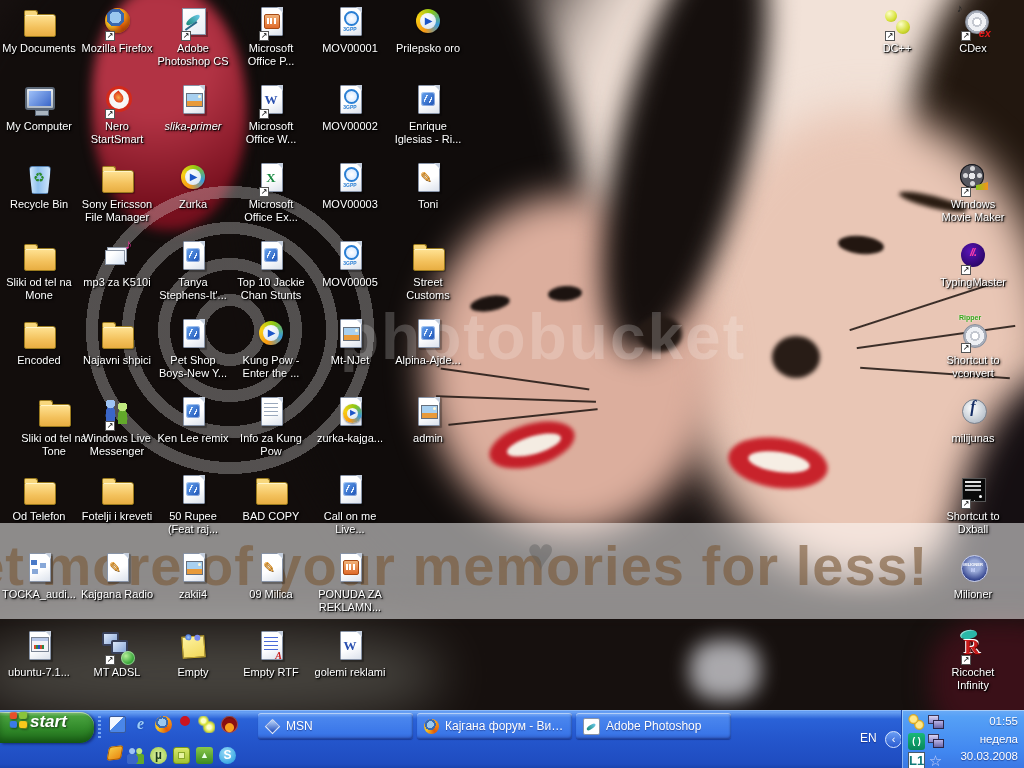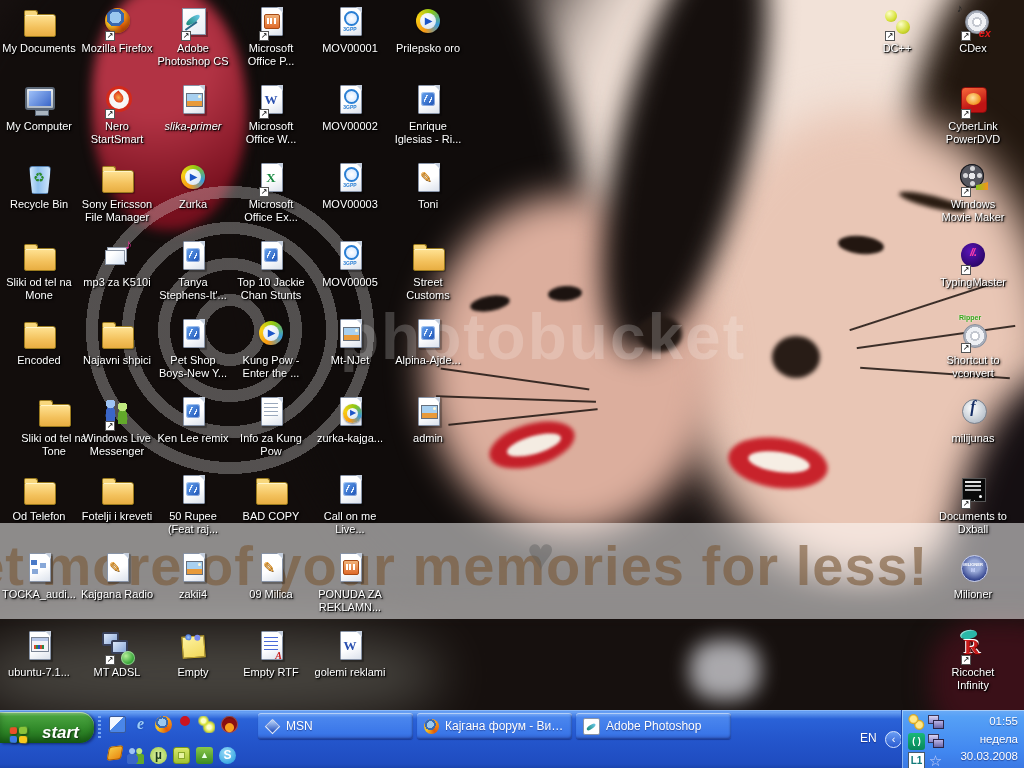--- a/index.html
+++ b/index.html
@@ -179,21 +179,21 @@
   .k-ricochet .em{left:5px;top:0;width:17px;height:9px;background:#2ab8a8;border-radius:50% 60% 40% 60%;transform:rotate(-14deg);box-shadow:inset 1px 1px 0 rgba(255,255,255,.5);}
   .k-ricochet .gl{left:9px;top:4px;font-family:"Liberation Serif",serif;font-weight:bold;font-size:22px;color:#c81a1a;text-shadow:-1px -1px 0 #fff,1px 1px 0 #5a0808,1px -1px 0 #fff,-1px 1px 0 #5a0808;}
 
   
   #taskbar{position:absolute;left:0;bottom:0;width:1024px;height:58px;z-index:10;
     background:linear-gradient(180deg,#4a86ec 0,#6aa2f4 2px,#2a62d8 9px,#2456cc 50%,#1f4cc0 93%,#1a44ae 100%);
     box-shadow:inset 0 1px 0 #8ab8f8;}
   #start-button{position:absolute;left:0;top:2px;width:94px;height:31px;border-radius:0 14px 14px 0;
     background:linear-gradient(180deg,#89c47e 0,#48a23e 14%,#2f8728 58%,#1f6a1a 100%);
     box-shadow:inset 0 -4px 7px rgba(0,40,0,.35),inset 0 1px 0 rgba(255,255,255,.5),2px 1px 3px rgba(0,0,30,.5);
-    display:flex;align-items:flex-end;gap:15px;padding-left:9px;box-sizing:border-box;cursor:pointer;}
+    display:flex;align-items:flex-start;gap:3px;padding-left:9px;box-sizing:border-box;cursor:pointer;}
   #start-label{color:#fff;font-style:italic;font-weight:bold;font-size:17px;text-shadow:1px 1px 2px rgba(0,0,0,.6);}
   .xp-flag{width:18px;height:16px;display:grid;grid-template-columns:1fr 1fr;grid-template-rows:1fr 1fr;gap:1.5px;transform:perspective(40px) rotateY(-14deg);filter:drop-shadow(1px 1px 1px rgba(0,0,0,.5));}
   .xp-flag i{border-radius:2px;}
   .xp-r{background:#e8502a;} .xp-g{background:#8ac43a;} .xp-b{background:#3a7ae8;} .xp-y{background:#f8c81c;}
   .tb-sep{position:absolute;left:98px;top:6px;width:3px;height:24px;background:repeating-linear-gradient(180deg,#7aa8f2 0 2px,transparent 2px 4px);}
   #quick-launch{position:absolute;left:106px;top:3px;width:150px;height:54px;display:flex;flex-wrap:wrap;align-content:space-between;}
   .qi{width:17px;height:17px;margin:3px;position:relative;display:inline-block;box-sizing:border-box;text-align:center;cursor:pointer;}
   .qi-show-desktop{background:linear-gradient(135deg,#f4f8ff 0 45%,#4a86e8 45%);border:1px solid #3a5a9a;border-radius:2px;}
   .qi-internet-explorer{font-family:"Liberation Serif",serif;font-style:italic;font-weight:bold;font-size:16px;line-height:16px;color:#9ecdf8;text-shadow:0 0 2px #1a4aa0;}
   .qi-firefox{border-radius:50%;background:radial-gradient(circle at 42% 38%,#9ac8f0 0 4px,#3a6ab0 4px 6px,transparent 6px),conic-gradient(from 40deg,#f8a01c,#e05a0a 30%,#f8c824 55%,#f89014 80%,#f8a01c);}
@@ -221,21 +221,21 @@
   #chevron{position:absolute;left:885px;top:21px;width:17px;height:17px;border-radius:50%;background:linear-gradient(#6a9ef4,#2a5ad0);border:1px solid #d8e6ff;color:#fff;font-size:11px;line-height:15px;text-align:center;cursor:pointer;box-sizing:border-box;}
   #tray{position:absolute;left:901px;top:0;width:123px;height:58px;
     background:linear-gradient(180deg,#6cabf6 0,#55a0f6 12%,#4187f0 72%,#3a78e4 100%);
     border-left:1px solid #1c48b0;box-shadow:inset 1px 1px 0 rgba(255,255,255,.4);}
   #tray-icons{position:absolute;left:5px;top:3px;width:40px;display:flex;flex-wrap:wrap;}
   .ti{width:17px;height:17px;margin:1px;position:relative;display:inline-block;text-align:center;cursor:pointer;}
   .ti-smiley-balls{background:radial-gradient(circle at 32% 30%,#ffe88a 0 3px,#d8a820 4.5px,transparent 5.5px),radial-gradient(circle at 66% 64%,#ffe88a 0 3px,#d8a820 4.5px,transparent 5.5px);}
   .ti-network::before{content:"";position:absolute;left:1px;top:1px;width:9px;height:7px;background:linear-gradient(#d8d4f4,#8a86c8);border:1px solid #3a3658;}
   .ti-network::after{content:"";position:absolute;left:6px;top:6px;width:9px;height:7px;background:linear-gradient(#b8b4e8,#6a66a8);border:1px solid #2a2648;}
   .ti-green-app{background:linear-gradient(#18b878,#08865a);border-radius:3px;color:#fff;font-weight:bold;font-size:9px;line-height:16px;}
-  .ti-l1-box{background:#fff;border:1px solid #4a5a6a;color:#117a7a;font-weight:bold;font-size:10px;line-height:15px;box-sizing:border-box;}
+  .ti-l1-box{background:#fff;border:1px solid #4a5a6a;color:#117a7a;font-weight:bold;font-size:13px;line-height:15px;box-sizing:border-box;}
   .ti-star{color:#cfd4f8;font-size:15px;line-height:17px;}
   #clock{position:absolute;right:7px;top:3px;text-align:right;color:#fff;font-size:11.5px;line-height:17.5px;text-shadow:0 1px 1px rgba(0,0,60,.45);cursor:default;}
 </style>
 </head>
 <body>
 
 <div id="screen">
 
   <div id="wallpaper">
     <div class="wp wp-hairL"></div>
@@ -372,27 +372,20 @@
         </div>
         <div class="icon-label">MOV00002</div>
       </div>
       <div class="desktop-icon" style="left: 389px; top: 84px;">
         <div class="ic k-page-media">
           <span class="pg"></span>
           <span class="em"></span>
         </div>
         <div class="icon-label">Enrique Iglesias - Ri...</div>
       </div>
-      <div class="desktop-icon" style="left: 934px; top: 84px;">
-        <div class="ic k-powerdvd">
-          <span class="em"></span>
-          <span class="sc"></span>
-        </div>
-        <div class="icon-label">CyberLink PowerDVD</div>
-      </div>
       <div class="desktop-icon" style="left: 0px; top: 162px;">
         <div class="ic k-recycle">
           <span class="em"></span>
           <span class="gl">♻</span>
         </div>
         <div class="icon-label">Recycle Bin</div>
       </div>
       <div class="desktop-icon" style="left: 78px; top: 162px;">
         <div class="ic k-folder-phone">
           <span class="em"></span>
@@ -614,21 +607,21 @@
           <span class="pg"></span>
           <span class="em"></span>
         </div>
         <div class="icon-label">Call on me Live...</div>
       </div>
       <div class="desktop-icon" style="left: 934px; top: 474px;">
         <div class="ic k-dxball">
           <span class="em"></span>
           <span class="sc"></span>
         </div>
-        <div class="icon-label">Documents to Dxball</div>
+        <div class="icon-label">Shortcut to Dxball</div>
       </div>
       <div class="desktop-icon" style="left: 0px; top: 552px;">
         <div class="ic k-page-diagram">
           <span class="pg"></span>
           <span class="em"></span>
         </div>
         <div class="icon-label">TOCKA_audi...</div>
       </div>
       <div class="desktop-icon" style="left: 78px; top: 552px;">
         <div class="ic k-page-pencil">

